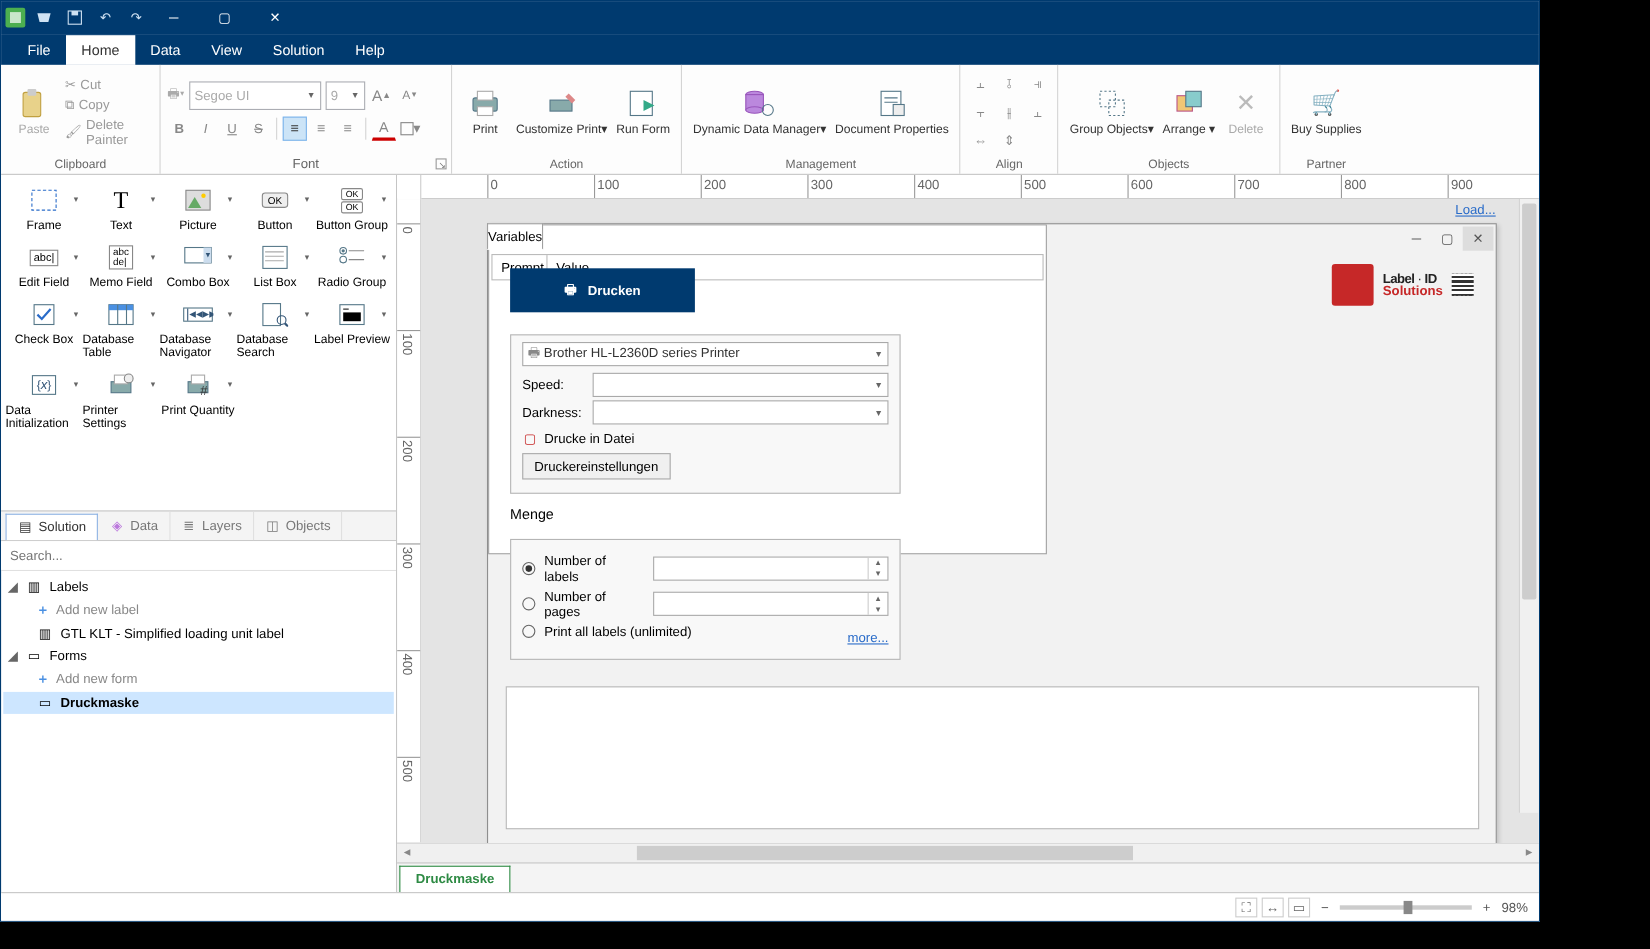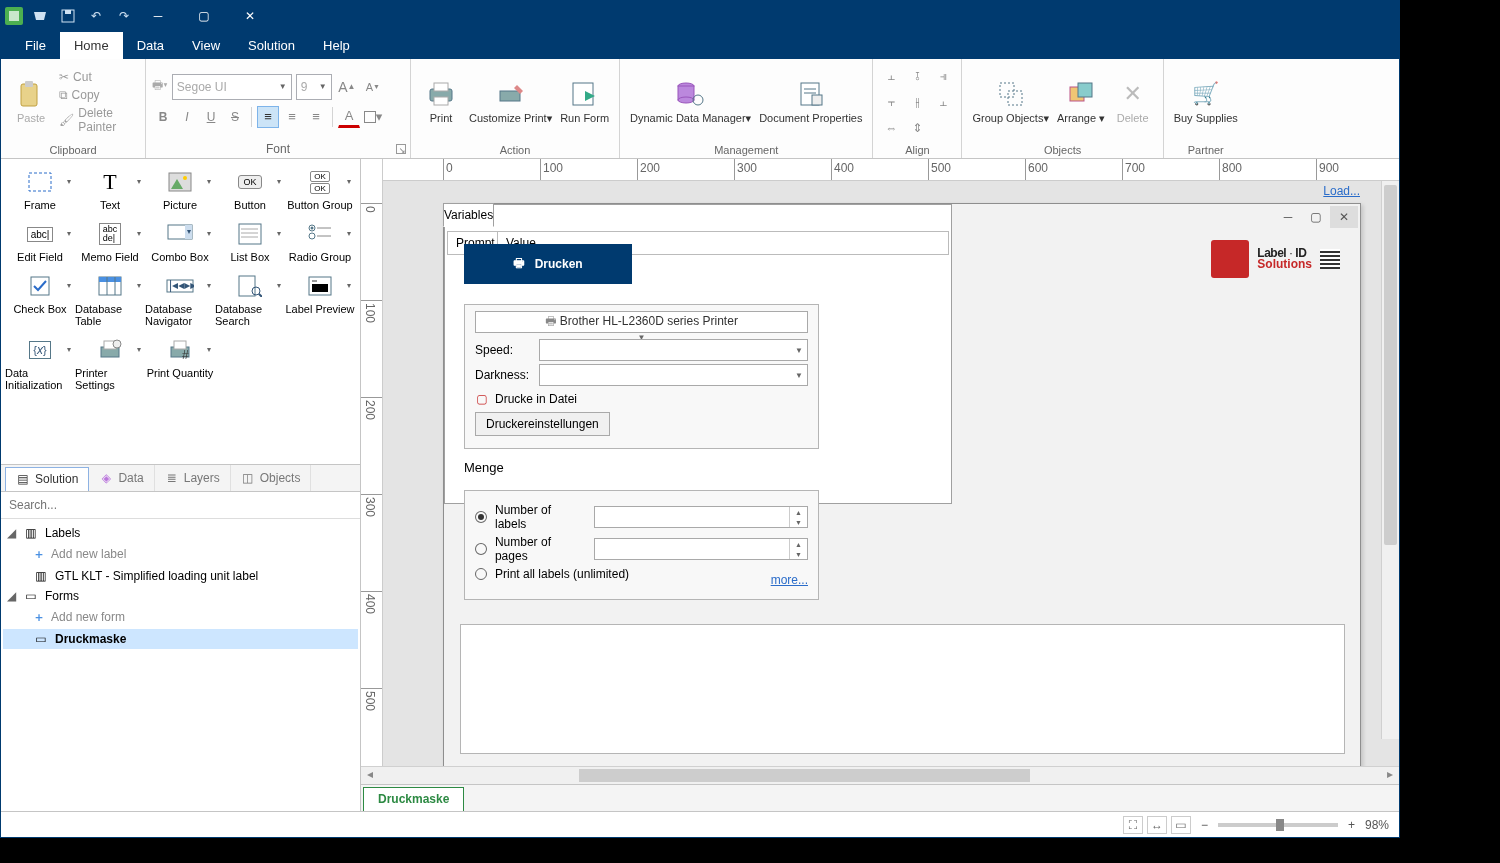--- a/index.html
+++ b/index.html
@@ -80,21 +80,21 @@
 .logo-txt { font-size:22px; line-height:0.95; }
 .logo-txt .l1 { font-weight:400; color:#222; letter-spacing:-0.5px; }
 .logo-txt .l1 b { font-weight:700; }
 .logo-txt .l2 { color:#c62828; font-weight:700; }
 .logo-qr { width:20px; height:20px; background:repeating-linear-gradient(0deg,#333 0 2px,#fff 2px 4px),repeating-linear-gradient(90deg,#333 0 2px,transparent 2px 4px); }
 .panel-box { position:absolute; border:1px solid #b5b5b5; background:#f8f8f8; }
 .print-panel { left:20px; top:100px; width:355px; height:145px; padding:6px 10px; }
 .field-row { display:flex; align-items:center; gap:6px; margin:3px 0; font-size:12px; }
 .field-row label { width:58px; }
 .combo { flex:1; height:22px; border:1px solid #a9a9a9; background:#fff; display:flex; align-items:center; justify-content:space-between; padding:0 4px; }
-.combo.wide { width:100%;flex-direction:column; }
+.combo.wide { width:100%; }
 .combo .cv { color:#333; font-size:12px; }
 .chk { display:flex; align-items:center; gap:6px; margin:6px 0; }
 .chk .cc { width:14px; height:14px; display:inline-flex; align-items:center; justify-content:center; color:#c62828; }
 .btn { border:1px solid #a9a9a9; background:#f0f0f0; padding:4px 10px; font-size:12px; cursor:pointer; }
 .menge { position:absolute; left:20px; top:256px; font-size:13px; color:#000000; }
 .qty-panel { left:20px; top:286px; width:355px; height:110px; padding:8px 10px; }
 .radio-row { display:flex; align-items:center; gap:8px; margin:4px 0; font-size:12px; }
 .radio { width:12px; height:12px; border:1px solid #666; border-radius:50%; display:inline-block; position:relative; }
 .radio.on::after { content:''; position:absolute; left:2px; top:2px; width:6px; height:6px; background:#333; border-radius:50%; }
 .spin { width:215px; height:22px; border:1px solid #a9a9a9; background:#fff; margin-left:auto; display:flex; }

